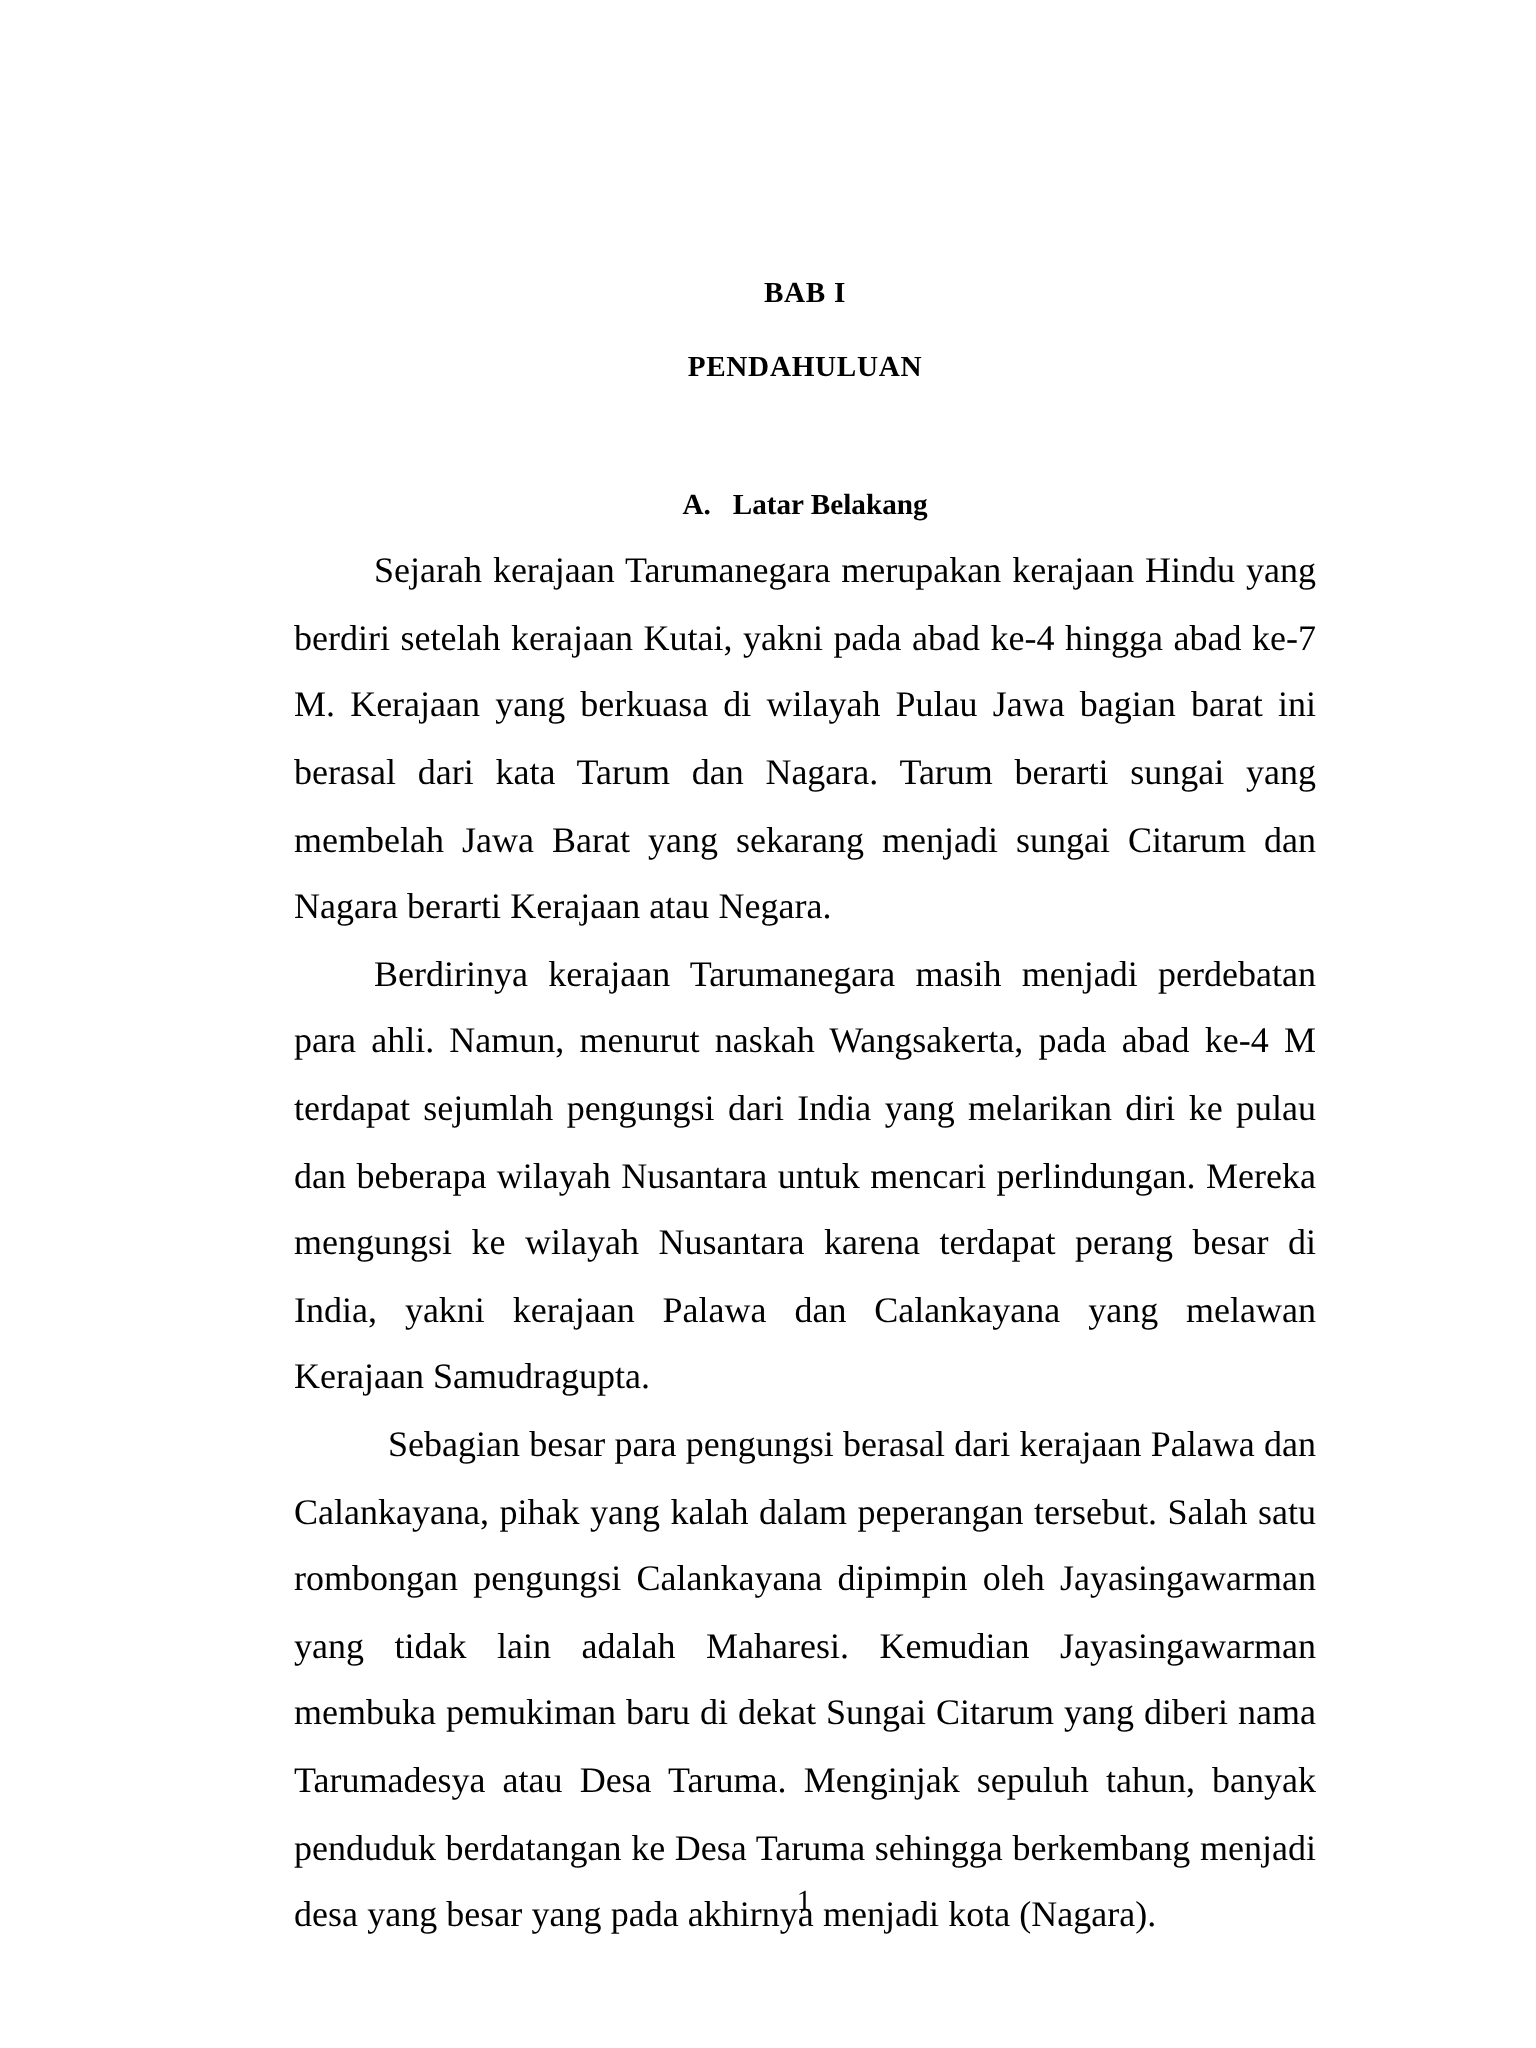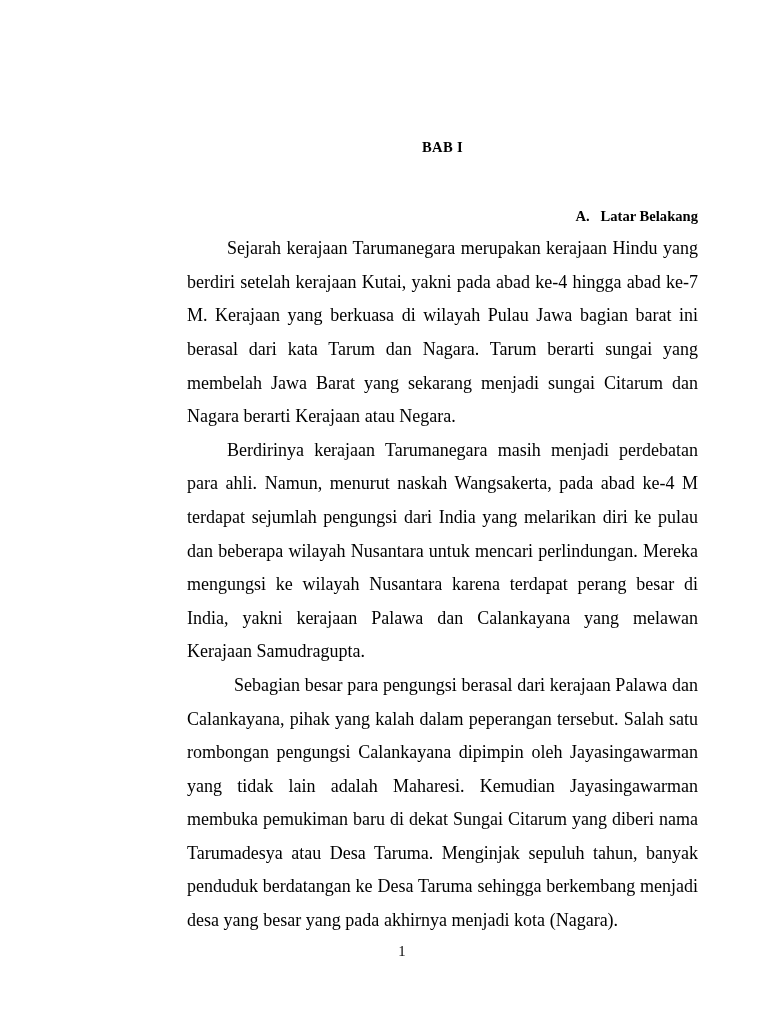--- a/index.html
+++ b/index.html
@@ -23,21 +23,20 @@
     height: 1024px;
     box-sizing: border-box;
   }
 
   
   .content {
     position: absolute;
     left: 147px;
     top: 0;
     width: 511px;
-    margin-left: 40px;
   }
 
   
   .chapter-heading {
     text-align: center;
     font-weight: bold;
     font-size: 14.6px;
     letter-spacing: 0.35px;
     line-height: 1;
   }
@@ -47,21 +46,21 @@
   .chapter-heading.subtitle {
     margin-top: 22.5px;
   }
 
   
   .section-heading {
     margin-top: 54px;
     font-weight: bold;
     font-size: 14.6px;
     line-height: 1;
-    text-align: right;
+    text-align: center;
     white-space: pre;
   }
 
   
   .body-par {
     font-size: 18px;
     line-height: 33.6px;
     text-align: justify;
     text-justify: inter-word;
     margin: 0;
@@ -92,20 +91,21 @@
 </style>
 </head>
 <body>
 
 <div class="page">
 
   <div class="content">
 
     <div class="chapter-heading bab">BAB I</div>
 
+    <div class="chapter-heading subtitle">PENDAHULUAN</div>
 
     <div class="section-heading">A.   Latar Belakang</div>
 
     <p class="body-par first indent-a">Sejarah kerajaan Tarumanegara merupakan kerajaan Hindu yang berdiri setelah kerajaan Kutai, yakni pada abad ke-4 hingga abad ke-7 M. Kerajaan yang berkuasa di wilayah Pulau Jawa bagian barat ini berasal dari kata Tarum dan Nagara. Tarum berarti sungai yang membelah Jawa Barat yang sekarang menjadi sungai Citarum dan Nagara berarti Kerajaan atau Negara.</p>
 
     <p class="body-par indent-a">Berdirinya kerajaan Tarumanegara masih menjadi perdebatan para ahli. Namun, menurut naskah Wangsakerta, pada abad ke-4 M terdapat sejumlah pengungsi dari India yang melarikan diri ke pulau dan beberapa wilayah Nusantara untuk mencari perlindungan. Mereka mengungsi ke wilayah Nusantara karena terdapat perang besar di India, yakni kerajaan Palawa dan Calankayana yang melawan Kerajaan Samudragupta.</p>
 
     <p class="body-par indent-b">Sebagian besar para pengungsi berasal dari kerajaan Palawa dan Calankayana, pihak yang kalah dalam peperangan tersebut. Salah satu rombongan pengungsi Calankayana dipimpin oleh Jayasingawarman yang tidak lain adalah Maharesi. Kemudian Jayasingawarman membuka pemukiman baru di dekat Sungai Citarum yang diberi nama Tarumadesya atau Desa Taruma. Menginjak sepuluh tahun, banyak penduduk berdatangan ke Desa Taruma sehingga berkembang menjadi desa yang besar yang pada akhirnya menjadi kota (Nagara).</p>
 
   </div>

